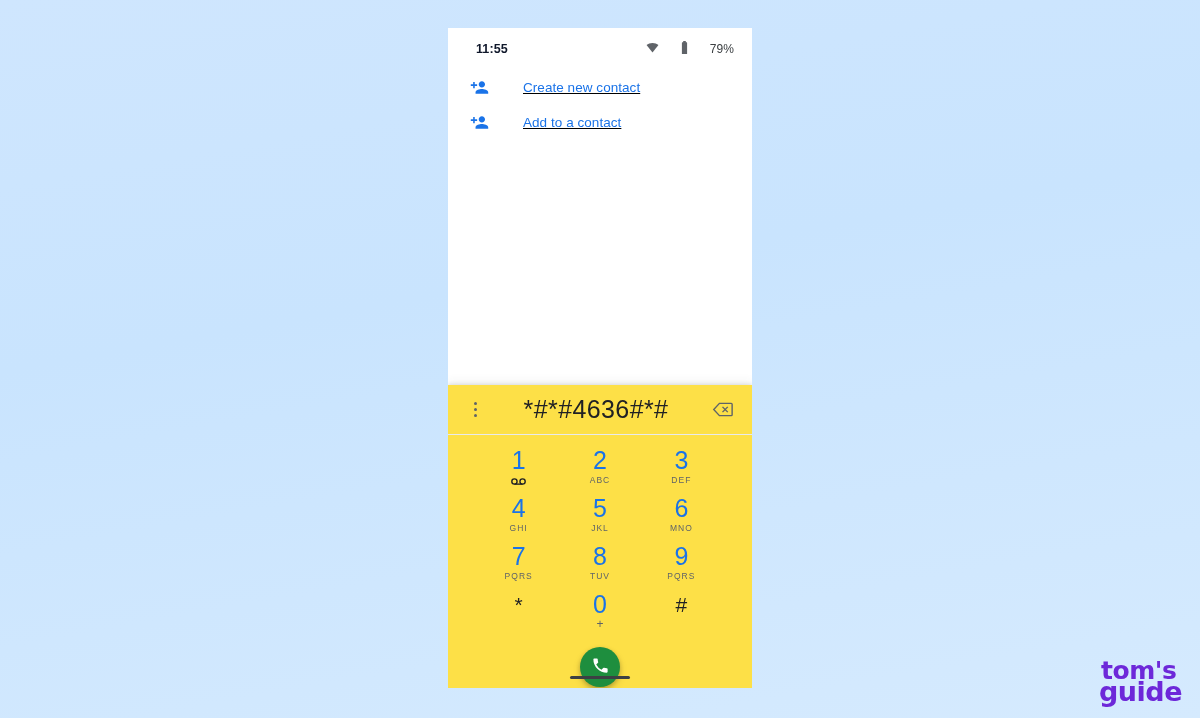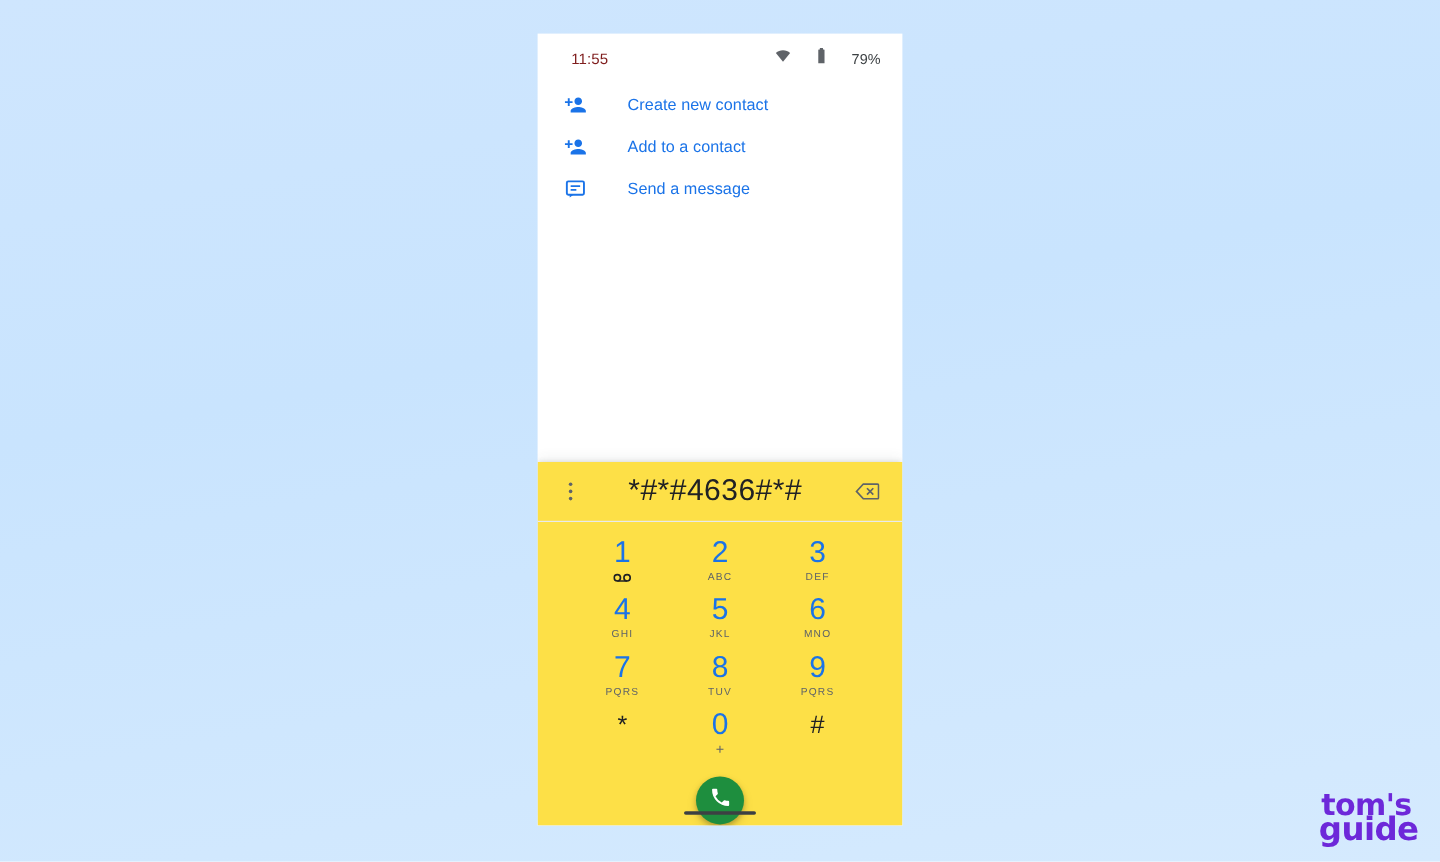--- a/index.html
+++ b/index.html
@@ -32,41 +32,41 @@
     position: absolute;
     top: 0; left: 0; right: 0;
     height: 42px;
     display: flex;
     align-items: center;
     justify-content: space-between;
     padding: 0 18px 0 28px;
   }
   #status-time {
     font-size: 12.5px;
-    color: #7f1d1d;
+    color: #0f172a;
     letter-spacing: 0.1px;
-    font-weight: 400;
+    font-weight: 700;
   }
   #status-right {
     display: flex;
     align-items: center;
     gap: 21px;
   }
   .status-pct {
     font-size: 12px;
     color: #3c4043;
     font-weight: 500;
     letter-spacing: 0.1px;
   }
 
   
   #contact-actions {
     position: absolute;
     top: 42px;
-    left: 0; right: 0;
+    left: 0; right: 0; text-decoration: underline;
   }
   .action-row {
     display: flex;
     align-items: center;
     height: 35px;
     padding-left: 20px;
     cursor: pointer;
   }
   .action-icon {
     width: 22px;
@@ -249,31 +249,20 @@
     <div class="action-row" style="margin-top:0px;">
       <span class="action-icon">
         <svg width="19" height="19" viewBox="0 0 24 24" fill="#1a73e8">
           <path d="M15 12c2.21 0 4-1.79 4-4s-1.79-4-4-4-4 1.79-4 4 1.79 4 4 4zm0 2c-2.67 0-8 1.34-8 4v2h16v-2c0-2.66-5.33-4-8-4z"></path>
           <path d="M6 8V5H4v3H1v2h3v3h2v-3h3V8H6z"></path>
         </svg>
       </span>
       <span class="action-label">Add to a contact</span>
     </div>
 
-    <div class="action-row">
-      <span class="action-icon">
-        <svg width="19" height="19" viewBox="0 0 24 24" fill="none" stroke="#1a73e8" stroke-width="2">
-          <rect x="3" y="4" width="18" height="14" rx="1.5"></rect>
-          <line x1="7" y1="9" x2="17" y2="9" stroke-width="1.8"></line>
-          <line x1="7" y1="13" x2="13" y2="13" stroke-width="1.8"></line>
-          <path d="M6 18l0 3 4-3" fill="#1a73e8" stroke="none"></path>
-        </svg>
-      </span>
-      <span class="action-label">Send a message</span>
-    </div>
 
   </div>
 
   <div id="dialpad-sheet">
 
     <div id="number-row">
       <span id="overflow-menu">
         <span class="dot3"></span>
         <span class="dot3"></span>
         <span class="dot3"></span>

